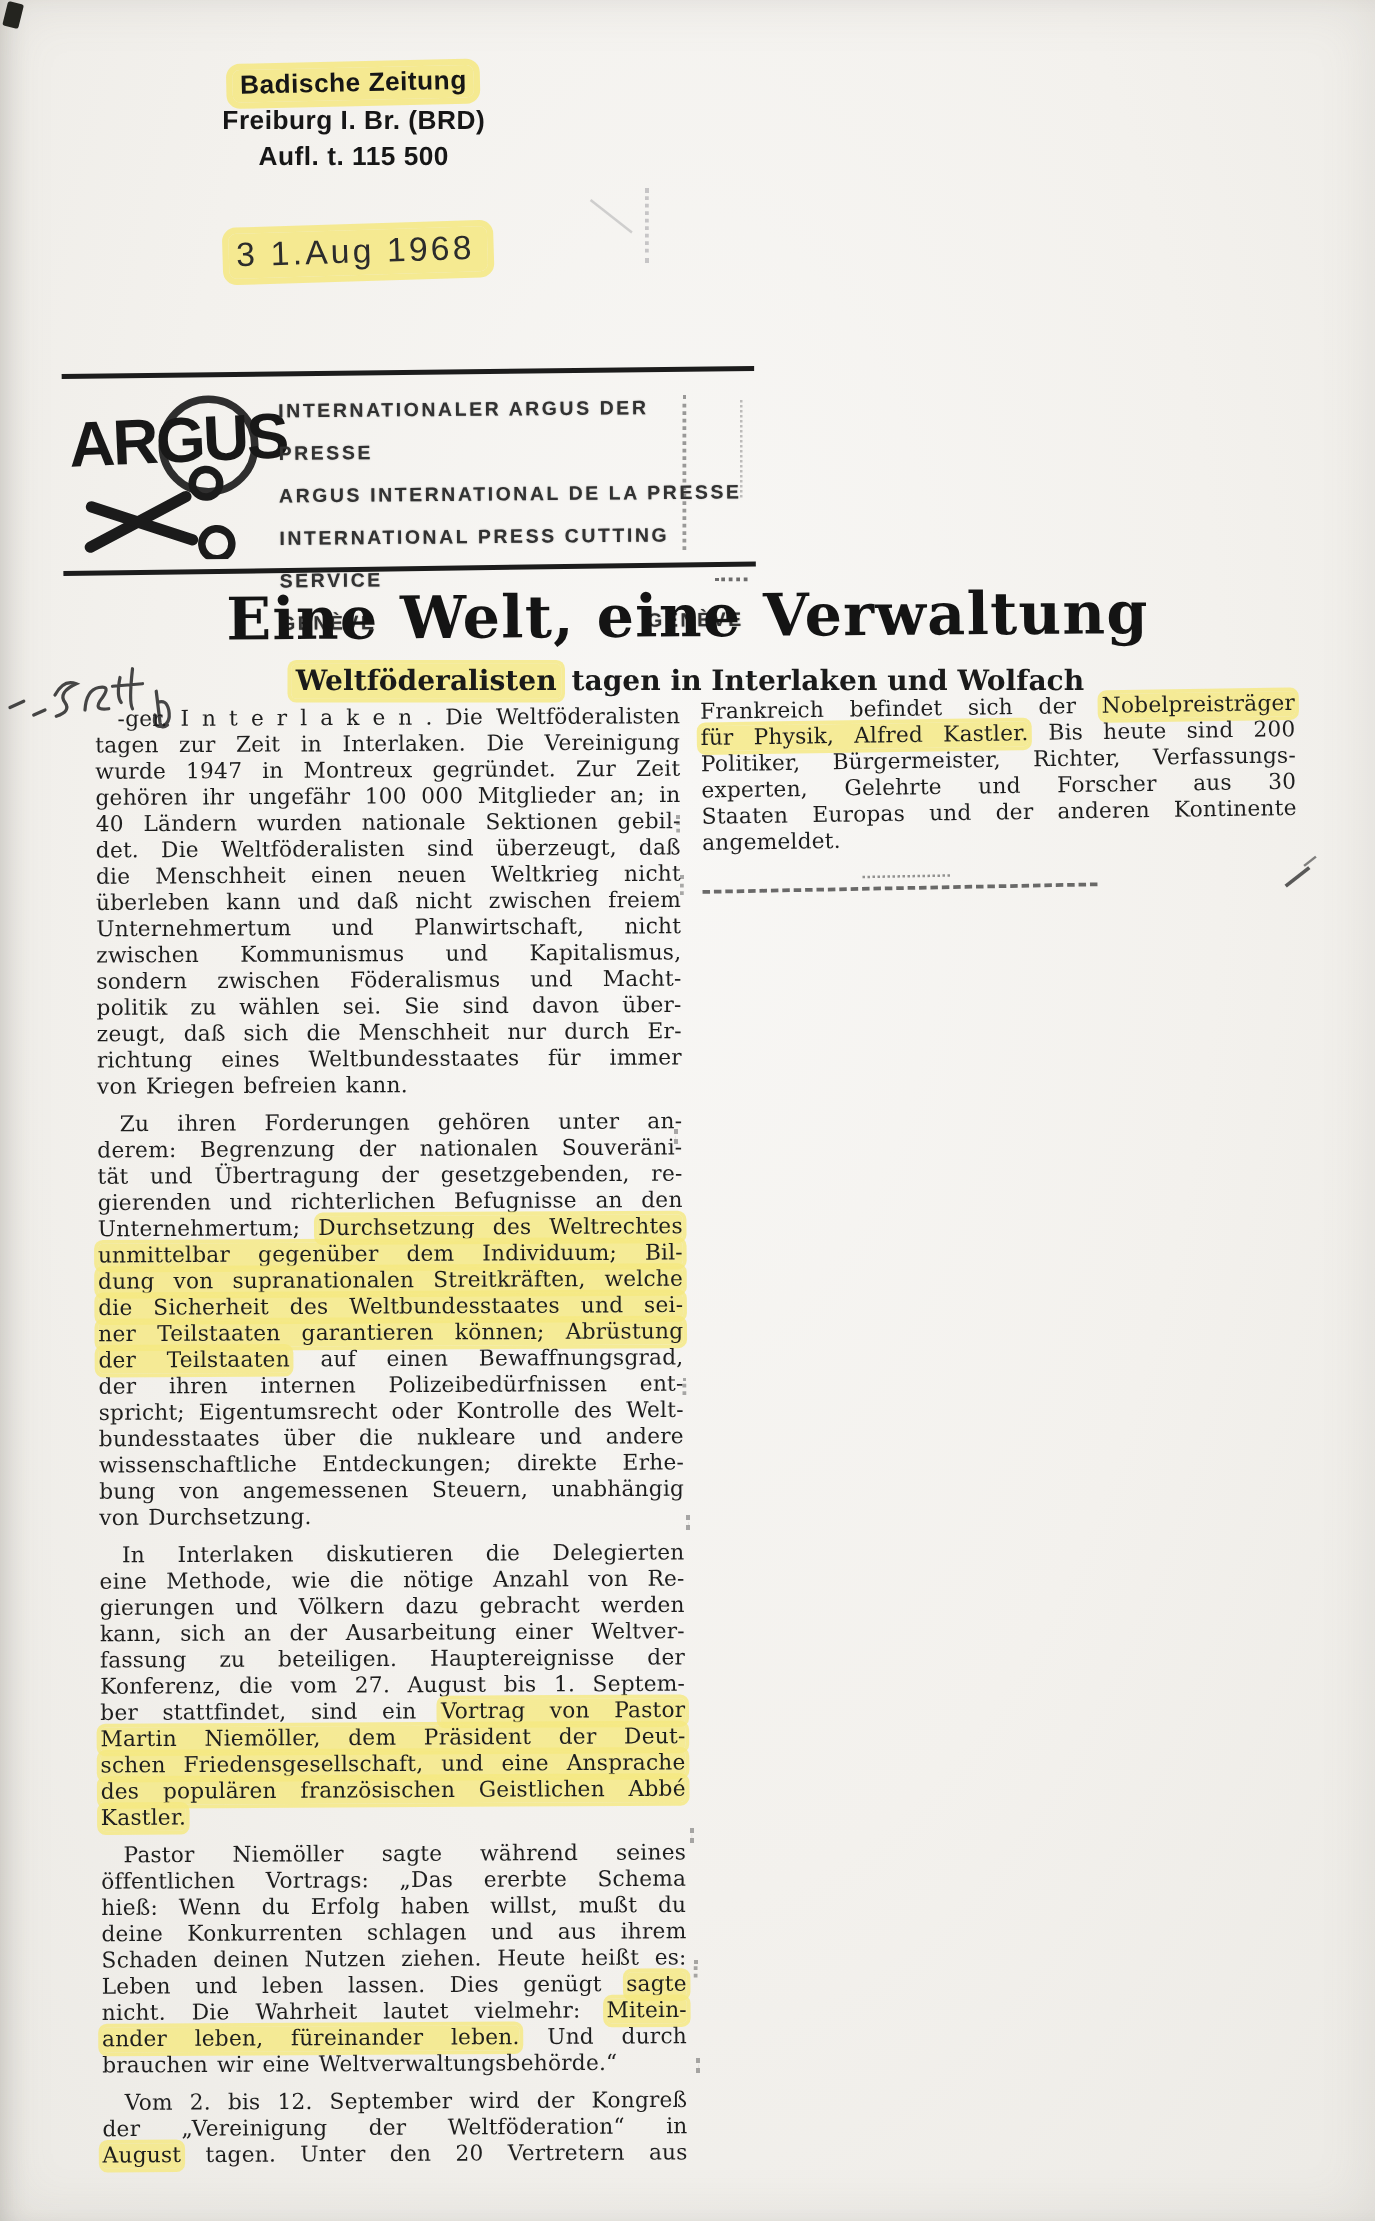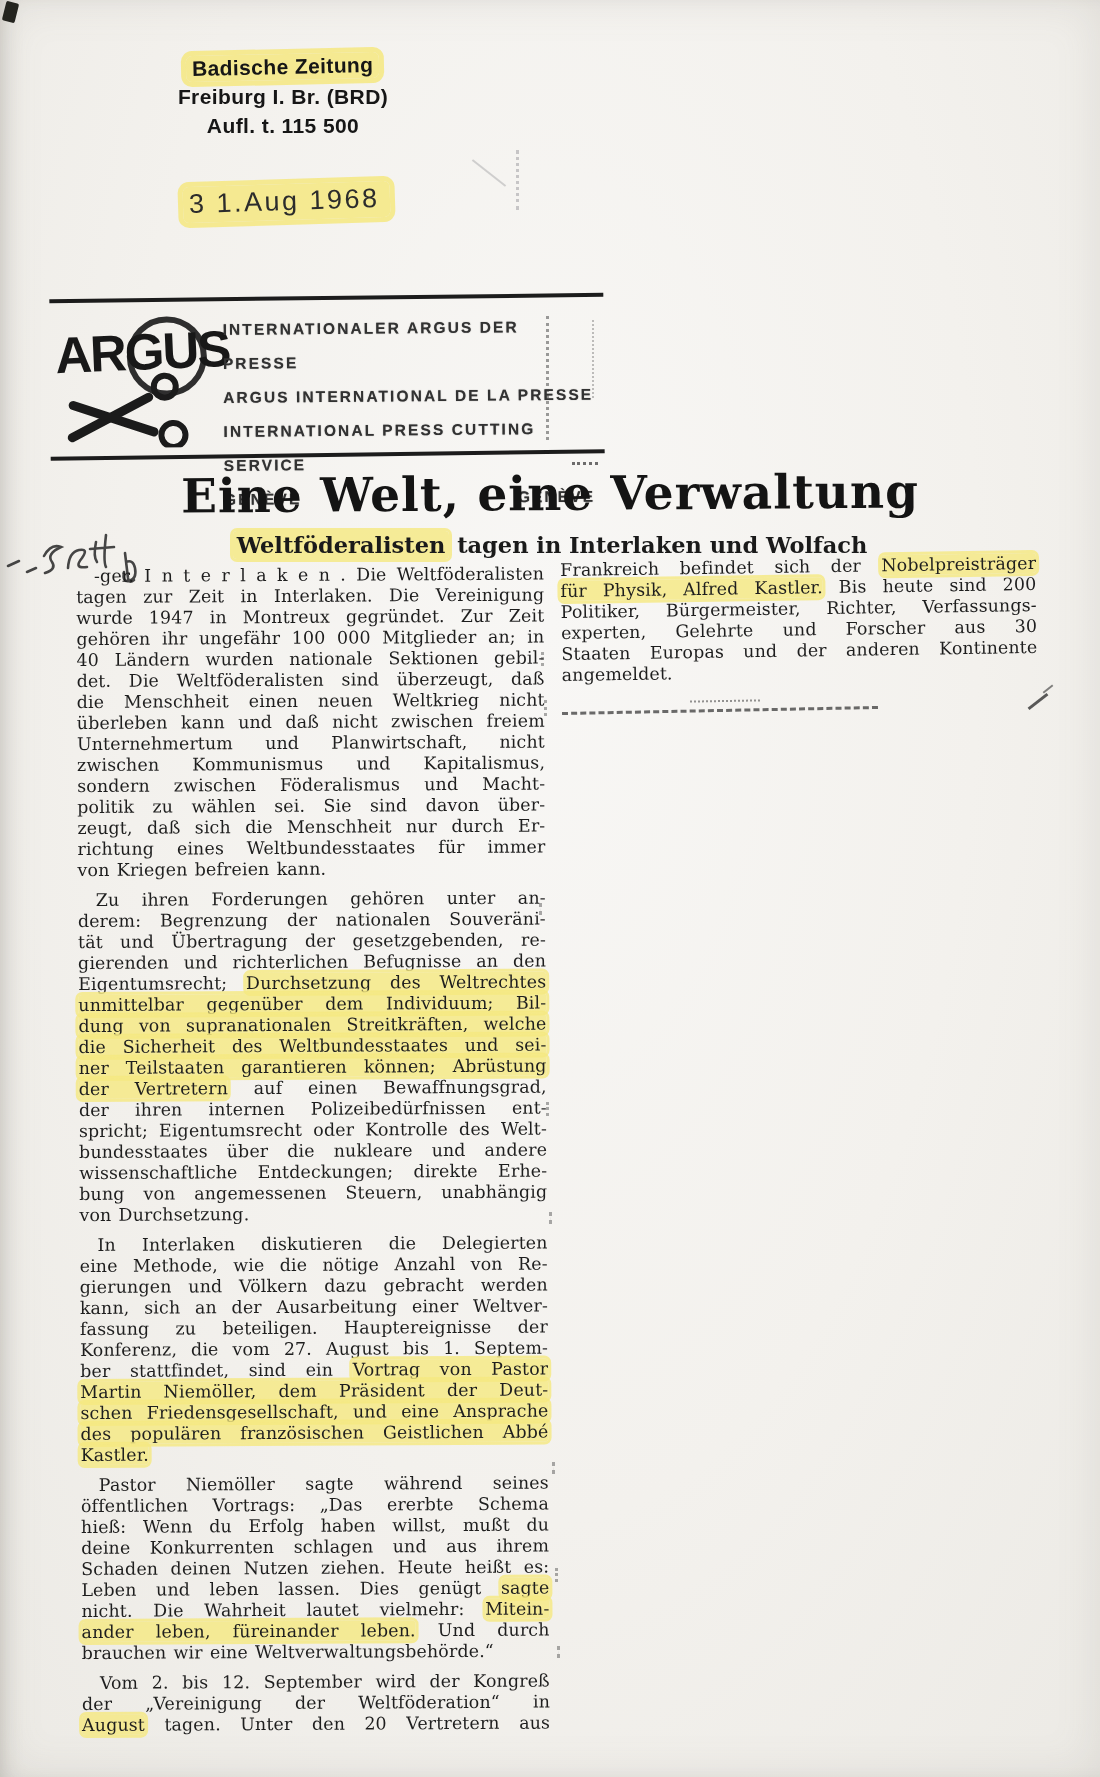--- a/index.html
+++ b/index.html
@@ -139,26 +139,26 @@
         <div class="tline"><span>politik zu wählen sei. Sie sind davon über-</span></div>
         <div class="tline"><span>zeugt, daß sich die Menschheit nur durch Er-</span></div>
         <div class="tline"><span>richtung eines Weltbundesstaates für immer</span></div>
         <div class="tline lastline"><span>von Kriegen befreien kann.</span></div>
       </div>
       <div class="para">
         <div class="tline first"><span>Zu ihren Forderungen gehören unter an-</span></div>
         <div class="tline"><span>derem: Begrenzung der nationalen Souveräni-</span></div>
         <div class="tline"><span>tät und Übertragung der gesetzgebenden, re-</span></div>
         <div class="tline"><span>gierenden und richterlichen Befugnisse an den</span></div>
-        <div class="tline"><span>Eigentumsrecht; </span><span class="hl">Durchsetzung des Weltrechtes</span></div>
+        <div class="tline"><span>Unternehmertum; </span><span class="hl">Durchsetzung des Weltrechtes</span></div>
         <div class="tline"><span class="hl">unmittelbar gegenüber dem Individuum; Bil-</span></div>
         <div class="tline"><span class="hl">dung von supranationalen Streitkräften, welche</span></div>
         <div class="tline"><span class="hl">die Sicherheit des Weltbundesstaates und sei-</span></div>
         <div class="tline"><span class="hl">ner Teilstaaten garantieren können; Abrüstung</span></div>
-        <div class="tline"><span class="hl">der Vertretern</span><span> auf einen Bewaffnungsgrad,</span></div>
+        <div class="tline"><span class="hl">der Teilstaaten</span><span> auf einen Bewaffnungsgrad,</span></div>
         <div class="tline"><span>der ihren internen Polizeibedürfnissen ent-</span></div>
         <div class="tline"><span>spricht; Eigentumsrecht oder Kontrolle des Welt-</span></div>
         <div class="tline"><span>bundesstaates über die nukleare und andere</span></div>
         <div class="tline"><span>wissenschaftliche Entdeckungen; direkte Erhe-</span></div>
         <div class="tline"><span>bung von angemessenen Steuern, unabhängig</span></div>
         <div class="tline lastline"><span>von Durchsetzung.</span></div>
       </div>
       <div class="para">
         <div class="tline first"><span>In Interlaken diskutieren die Delegierten</span></div>
         <div class="tline"><span>eine Methode, wie die nötige Anzahl von Re-</span></div>

